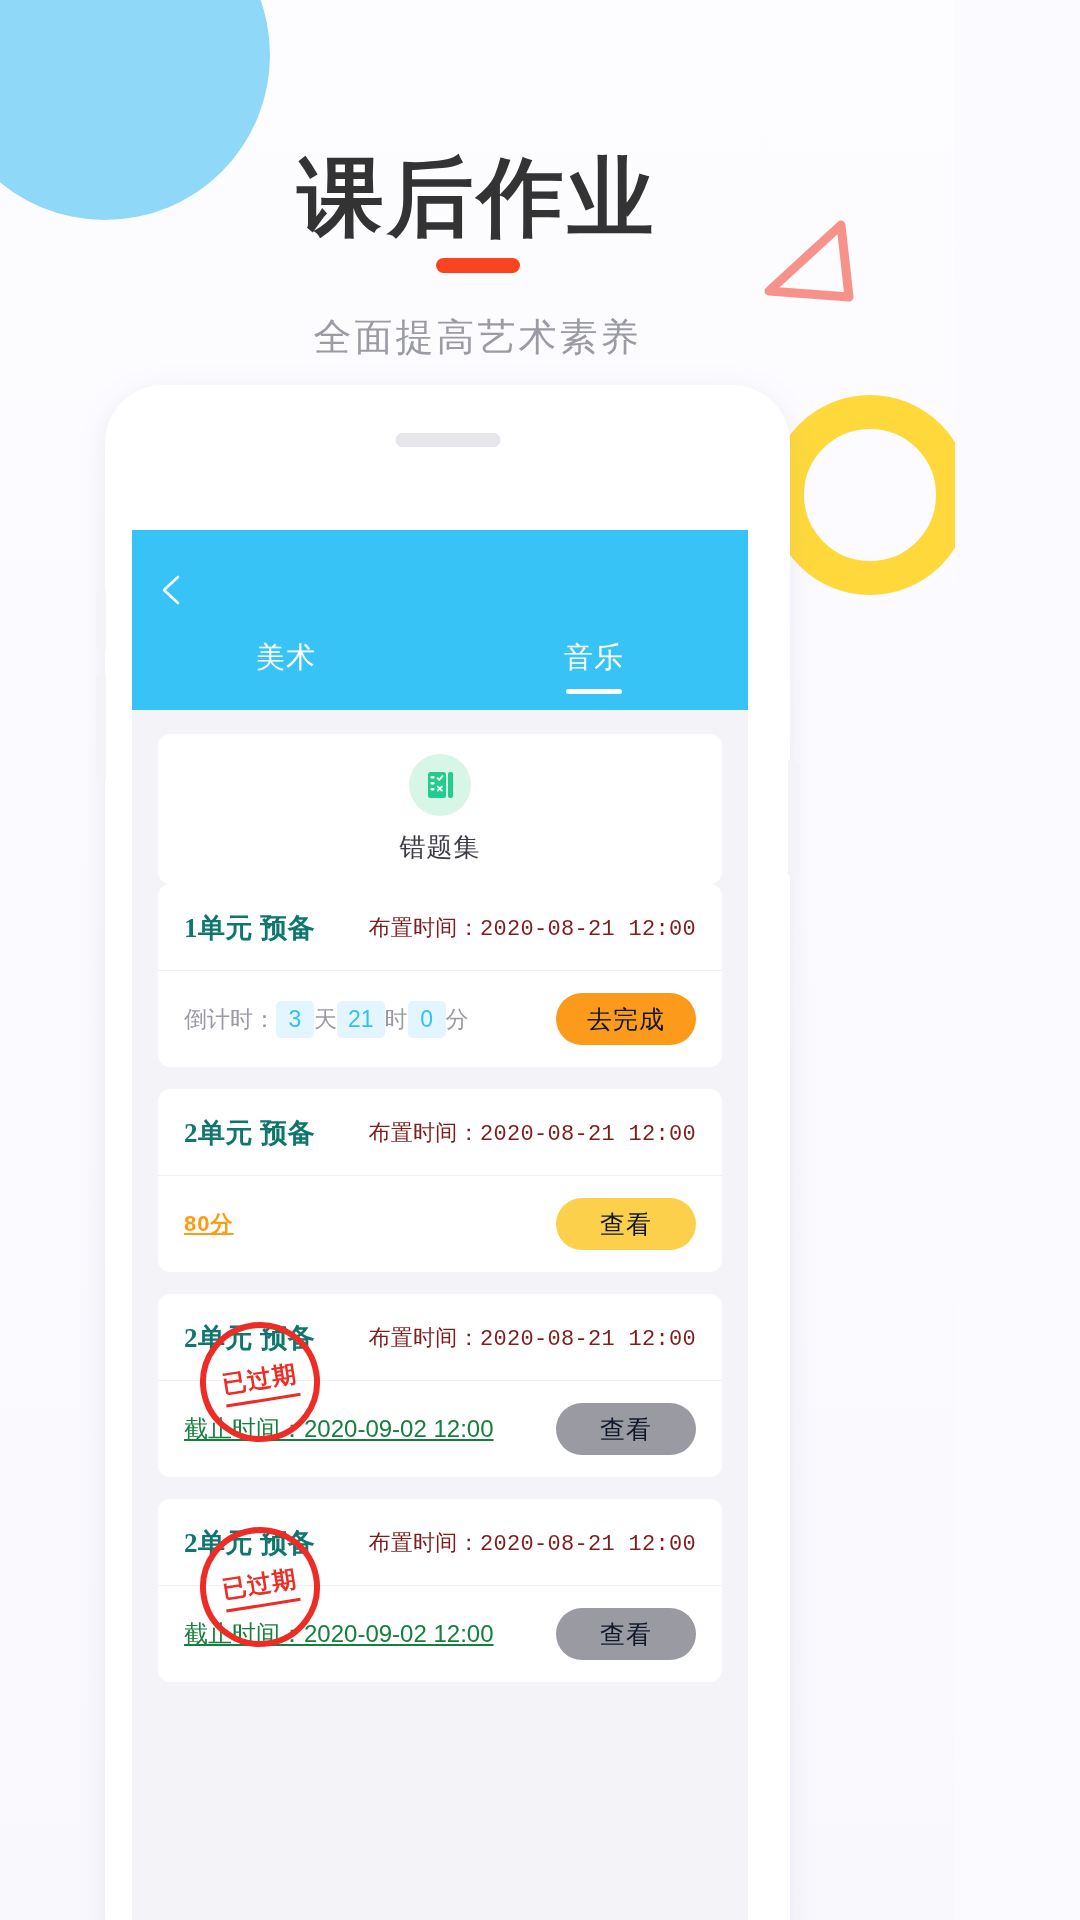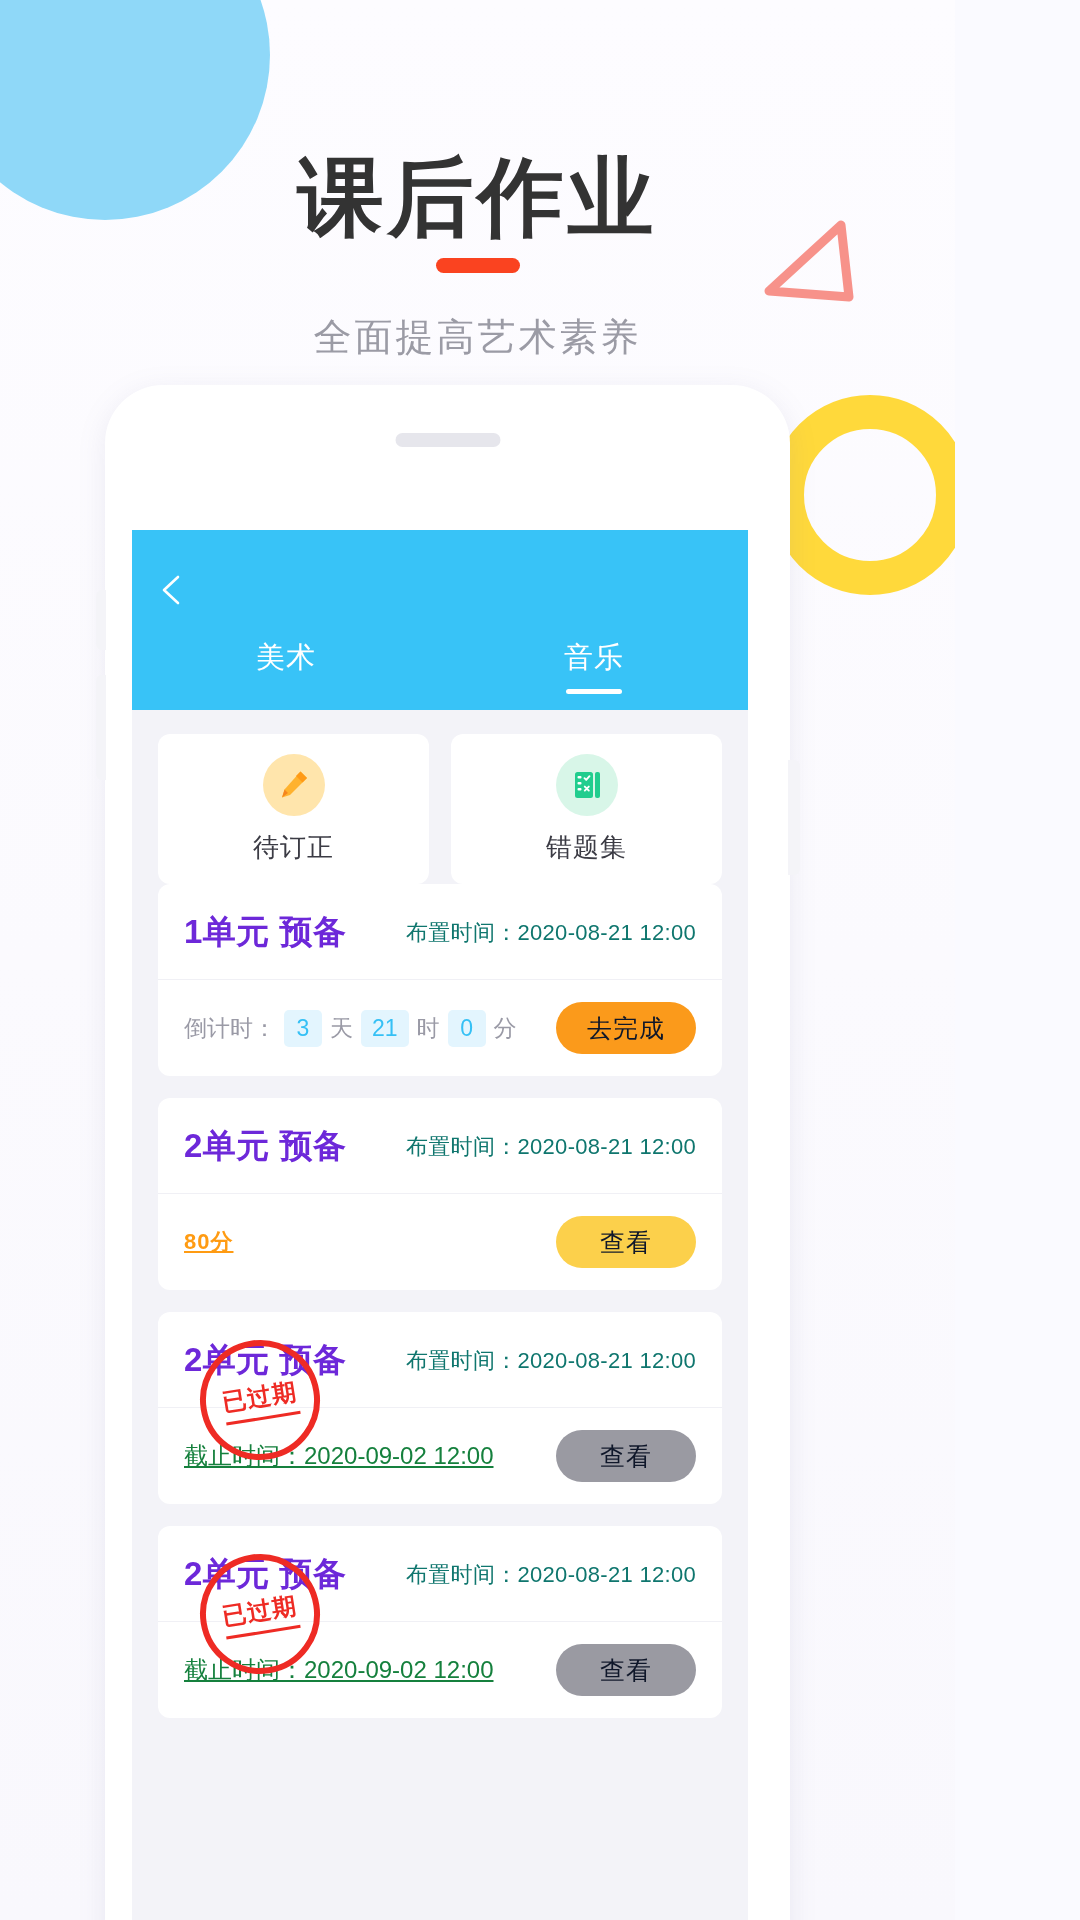--- a/index.html
+++ b/index.html
@@ -211,41 +211,43 @@
     position: relative;
   }
   .hw-top {
     display: flex;
     align-items: center;
     justify-content: space-between;
     padding: 26px 26px 24px 26px;
     border-bottom: 1px solid #f0f0f5;
   }
   .hw-name {
-    font-size: 33px;
+    font-size: 27px;
     font-weight: 700;
-    color: #6d28d9;
+    color: #0f766e;
     letter-spacing: 0.5px;
+    font-family: Liberation Serif, serif;
   }
   .hw-meta {
     font-size: 22px;
-    color: #0f766e;
+    color: #7f1d1d;
     letter-spacing: 0.3px;
+    font-family: Liberation Mono, monospace;
   }
   .hw-bot {
     display: flex;
     align-items: center;
     justify-content: space-between;
     padding: 22px 26px;
     min-height: 86px;
   }
   .countdown {
     display: flex;
     align-items: center;
-    gap: 8px;
+    gap: 0;
     font-size: 23px;
     color: #9a9aa6;
   }
   .cd-num {
     background: #e3f5fe;
     color: #35c0f5;
     border-radius: 5px;
     padding: 5px 11px;
     font-size: 23px;
     min-width: 38px;
@@ -340,30 +342,20 @@
             
           </div>
           <div class="tab active">
             <span>音乐</span>
             <span class="underline"></span>
           </div>
         </div>
       </div>
 
       <div class="shortcuts">
-        <div class="scard">
-          <span class="scard-icon icon-pencil-bg">
-            <svg width="36" height="36" viewBox="0 0 36 36">
-              <path d="M24.5 4.5 L31 11 L14 28 L6 30.5 L8.5 22.5 Z" fill="#ffb22e"></path>
-              <path d="M24.5 4.5 L31 11 L26.5 15.5 L20 9 Z" fill="#ff9a16"></path>
-              <path d="M6 30.5 L8.5 22.5 L12 26 Z" fill="#f5851f"></path>
-            </svg>
-          </span>
-          <span class="scard-label">待订正</span>
-        </div>
         <div class="scard">
           <span class="scard-icon icon-book-bg">
             <svg width="36" height="36" viewBox="0 0 36 36">
               <rect x="6" y="5" width="18" height="26" rx="2.5" fill="#21cd8e"></rect>
               <rect x="26" y="5" width="5" height="26" rx="2" fill="#21cd8e"></rect>
               <rect x="8.5" y="9" width="4" height="2.6" rx="1" fill="#ffffff"></rect>
               <rect x="8.5" y="15" width="4" height="2.6" rx="1" fill="#ffffff"></rect>
               <rect x="8.5" y="21" width="4" height="2.6" rx="1" fill="#ffffff"></rect>
               <path d="M15.5 11.2 L17.2 12.9 L20.5 9.2" fill="none" stroke="#ffffff" stroke-width="1.9" stroke-linecap="round" stroke-linejoin="round"></path>
               <path d="M15.8 19.6 L19.8 23.6 M19.8 19.6 L15.8 23.6" stroke="#ffffff" stroke-width="1.9" stroke-linecap="round"></path>

